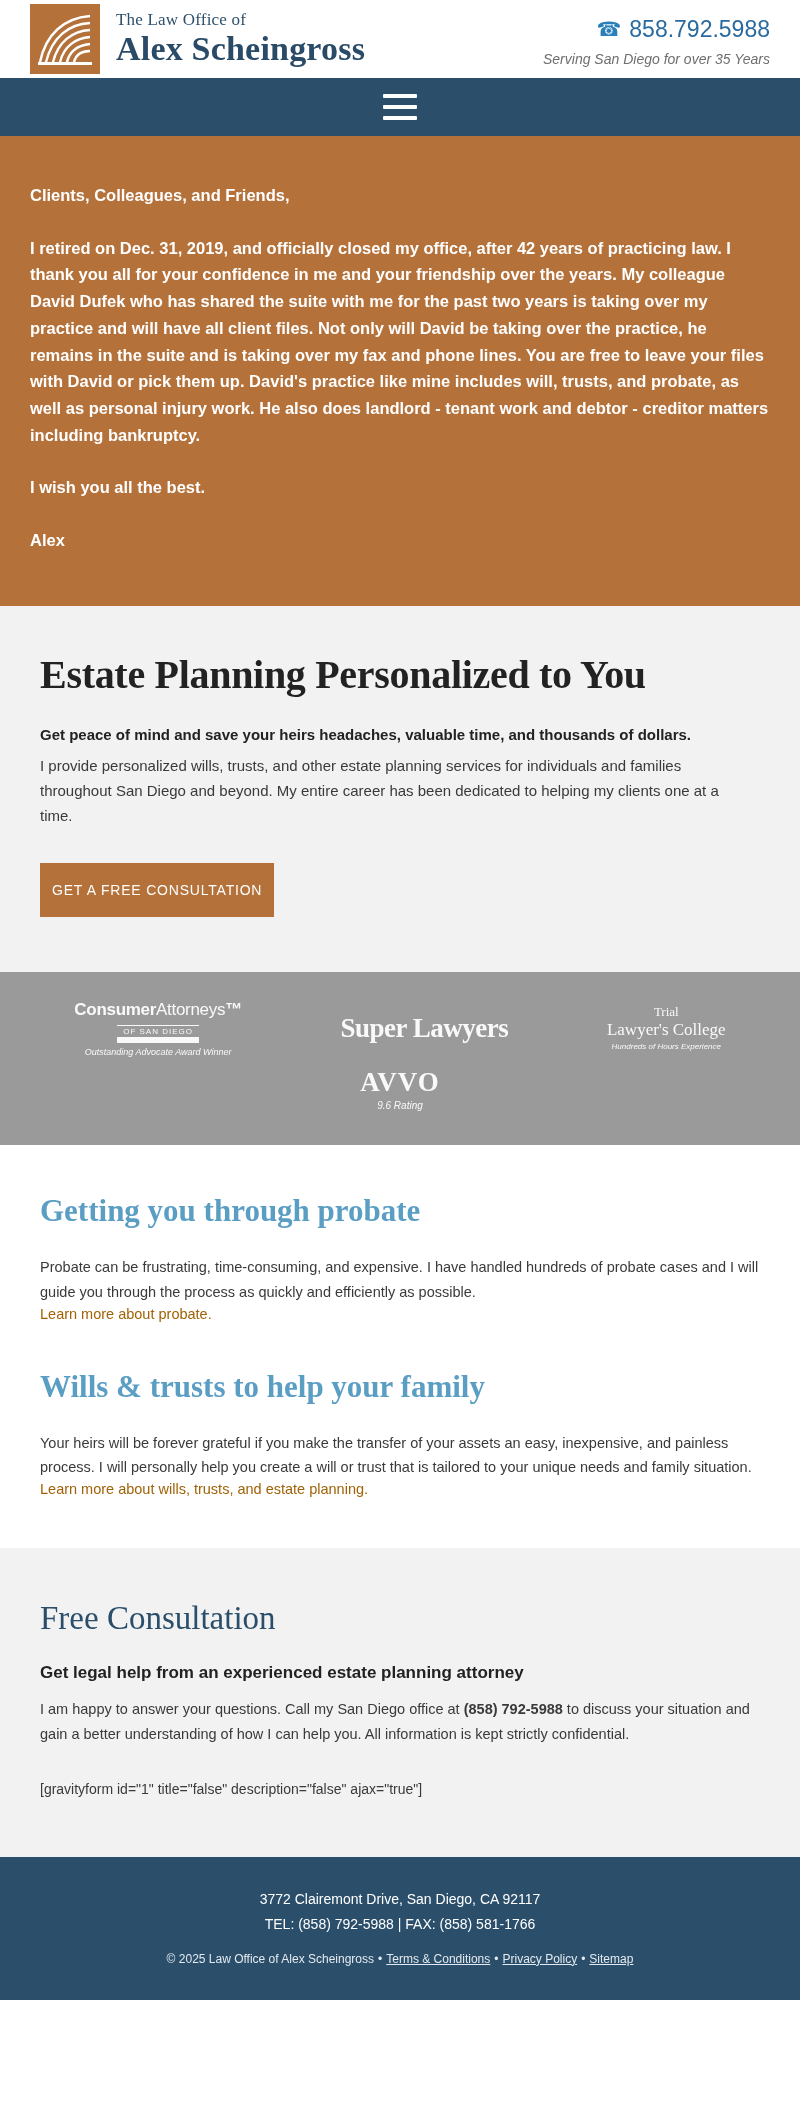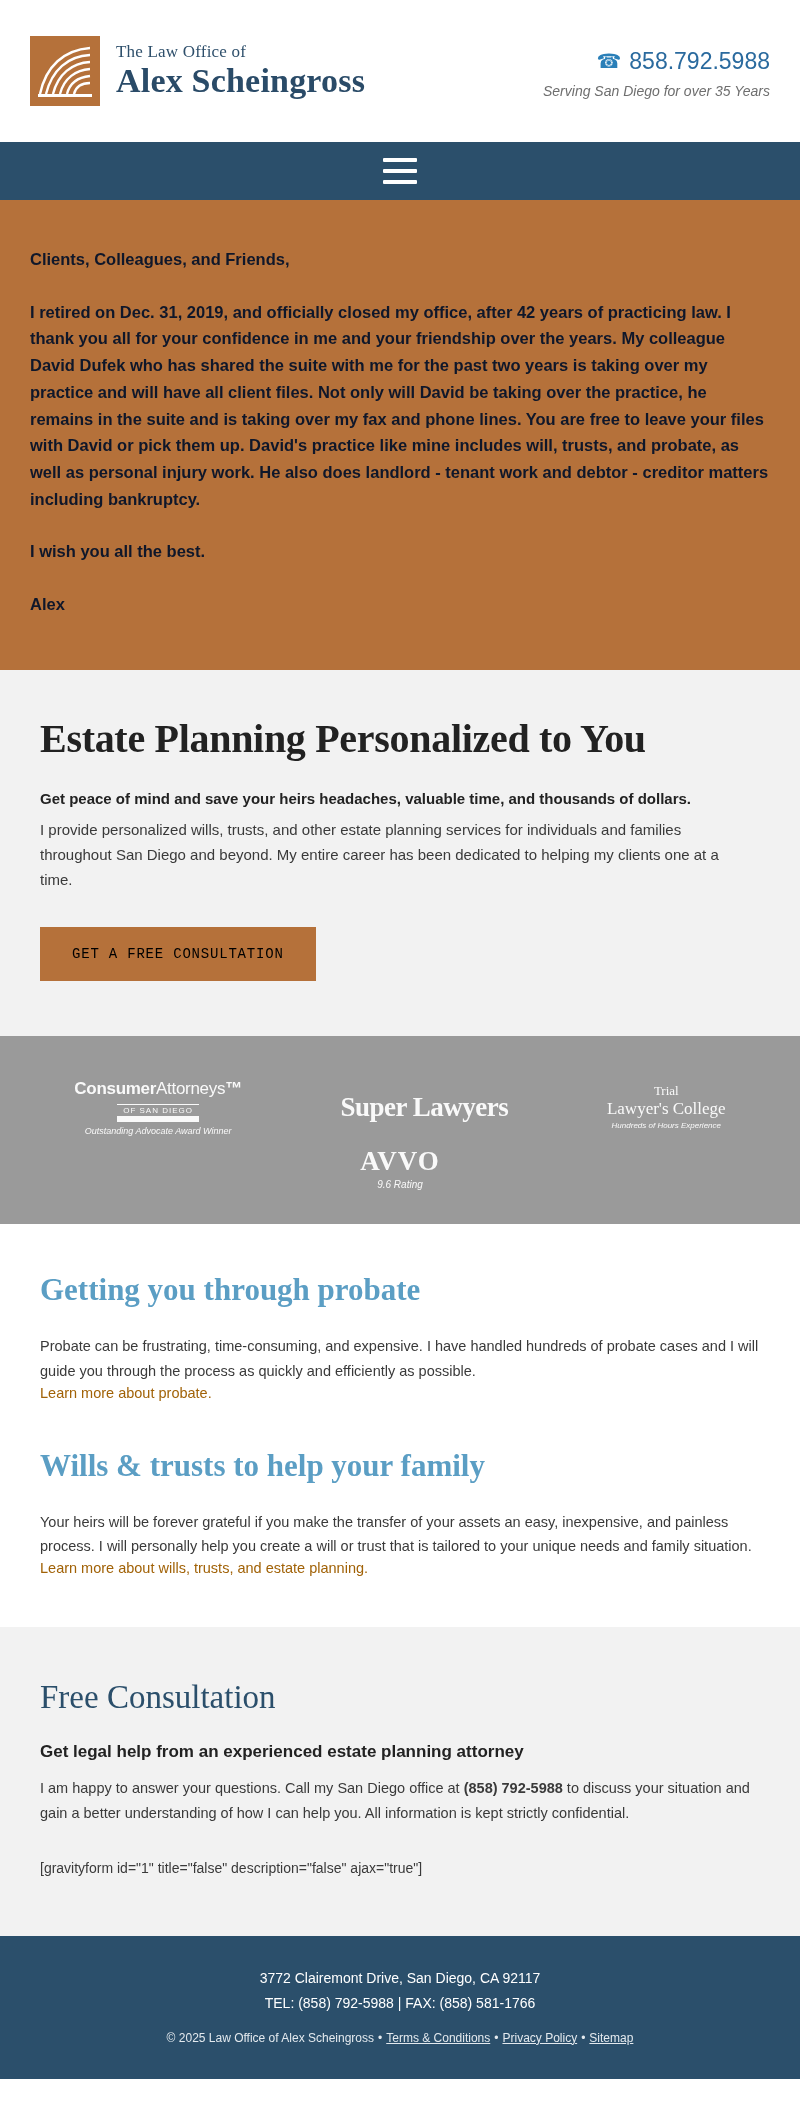--- a/index.html
+++ b/index.html
@@ -7,21 +7,21 @@
     width: 800px;
     font-family: "Liberation Sans", sans-serif;
     background: #ffffff;
     color: #333333;
   }
   body { width: 800px; overflow-x: hidden; }
 
   
   .site-header {
     background: #ffffff;
-    height: 142px;
+    height: 78px;
     display: flex;
     align-items: center;
     justify-content: space-between;
     padding: 0 30px;
   }
   .brand {
     display: flex;
     align-items: center;
     gap: 16px;
   }
@@ -89,21 +89,21 @@
   .hamburger span {
     display: block;
     height: 4px;
     background: #ffffff;
     border-radius: 1px;
   }
 
   
   .notice {
     background: #b5713a;
-    color: #0f172a;
+    color: #ffffff;
     padding: 46px 30px 52px 30px;
     font-size: 16.5px;
     font-weight: bold;
     line-height: 1.62;
   }
   .notice p { margin-bottom: 26px; }
   .notice p:last-child { margin-bottom: 0; }
 
   
   .hero {
@@ -128,40 +128,39 @@
   .hero-body {
     font-size: 15px;
     color: #3a3a3a;
     line-height: 1.65;
     max-width: 690px;
   }
   .cta-button {
     display: inline-block;
     margin-top: 34px;
     background: #b5713a;
-    color: #000000;
+    color: #ffffff;
     border: none;
     font-size: 14px;
     letter-spacing: .8px;
-    padding: 19px 32px;
+    padding: 19px 12px;
     cursor: pointer;
-    font-family: Liberation Mono, monospace;
+    font-family: Liberation Sans, sans-serif;
   }
 
   
   .badges {
     background: #9a9a9a;
     padding: 28px 30px 34px 30px;
   }
   .badges-row {
     display: flex;
     align-items: center;
     justify-content: space-around;
     gap: 10px;
-    margin-top: 15px;
   }
   .badges-row2 {
     display: flex;
     align-items: flex-end;
     justify-content: center;
     margin-top: 10px;
   }
   .badge { color: #ffffff; text-align: center; opacity: .95; }
   .badge-consumer .b1 {
     font-size: 17px;

